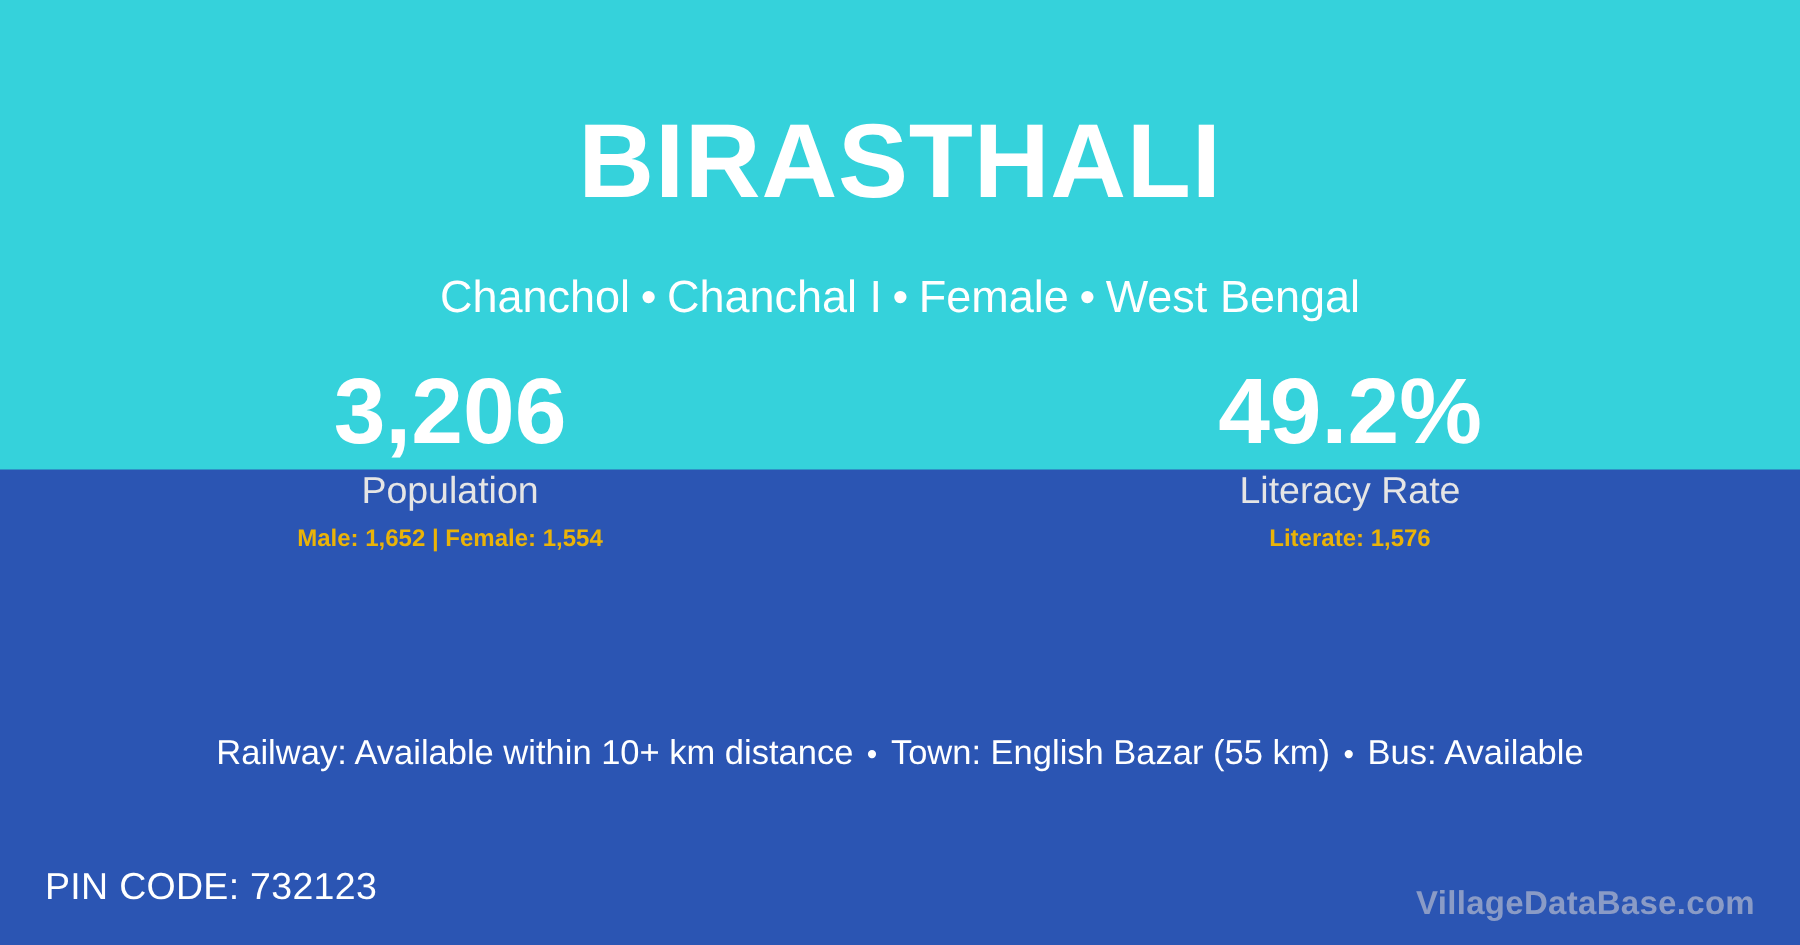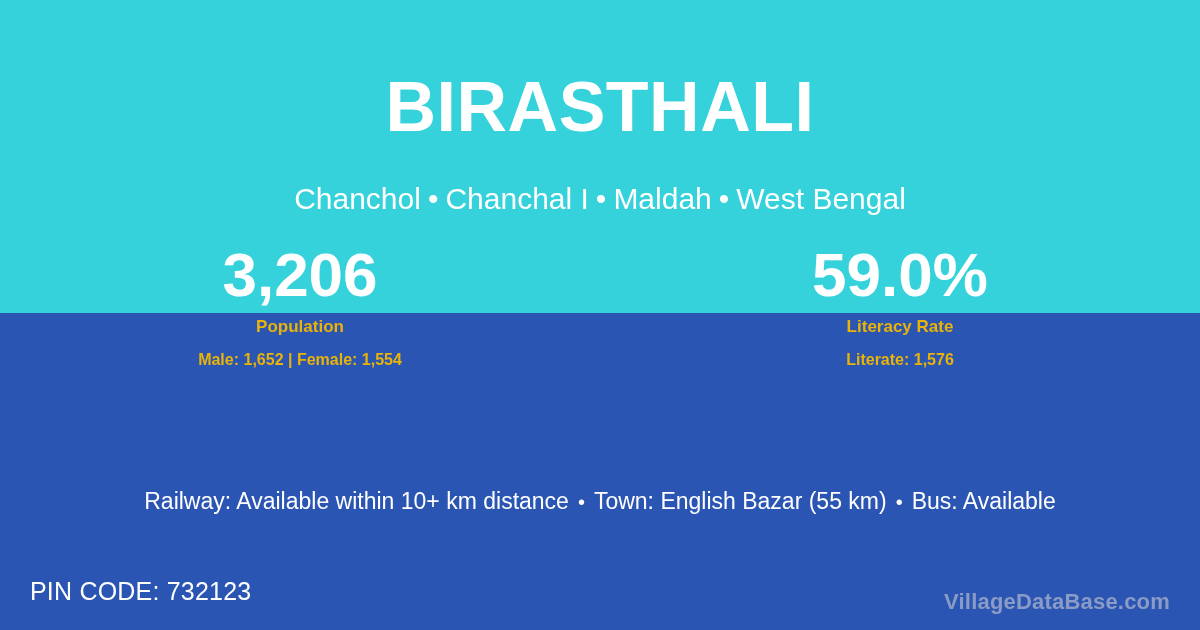--- a/index.html
+++ b/index.html
@@ -81,24 +81,24 @@
   }
   .stat-value {
     font-size: 62px;
     font-weight: bold;
     line-height: 70px;
     color: #FFFFFF;
     white-space: nowrap;
   }
   .stat-label {
     margin-top: 2px;
-    font-size: 17px;
-    font-weight: bold;
+    font-size: 25px;
+    font-weight: normal;
     line-height: 30px;
-    color: #eab308;
+    color: #e5e5e5;
     white-space: nowrap;
   }
   .stat-detail {
     margin-top: 8px;
     font-size: 16px;
     font-weight: bold;
     line-height: 19px;
     color: #eab308;
     white-space: nowrap;
   }
@@ -155,34 +155,34 @@
 </head>
 <body>
 
 <div id="card">
 
   <div id="top-band"></div>
 
   <div id="village-title">BIRASTHALI</div>
 
   <div id="village-breadcrumb">
-    <span>Chanchol</span><span class="sep">•</span><span>Chanchal I</span><span class="sep">•</span><span>Maldah</span><span class="sep">•</span><span>West Bengal</span>
+    <span>Chanchol</span><span class="sep">•</span><span>Chanchal I</span><span class="sep">•</span><span>Female</span><span class="sep">•</span><span>West Bengal</span>
   </div>
 
   <div id="stats-row">
 
     <div class="stat-block">
       <div class="stat-value">3,206</div>
       <div class="stat-label">Population</div>
       <div class="stat-detail">Male: 1,652 | Female: 1,554</div>
     </div>
 
 
     <div class="stat-block">
-      <div class="stat-value">59.0%</div>
+      <div class="stat-value">49.2%</div>
       <div class="stat-label">Literacy Rate</div>
       <div class="stat-detail">Literate: 1,576</div>
     </div>
 
   </div>
 
   <div id="infra-line">
     <span>Railway: Available within 10+ km distance</span><span class="sep">•</span><span>Town: English Bazar (55 km)</span><span class="sep">•</span><span>Bus: Available</span>
   </div>
 

